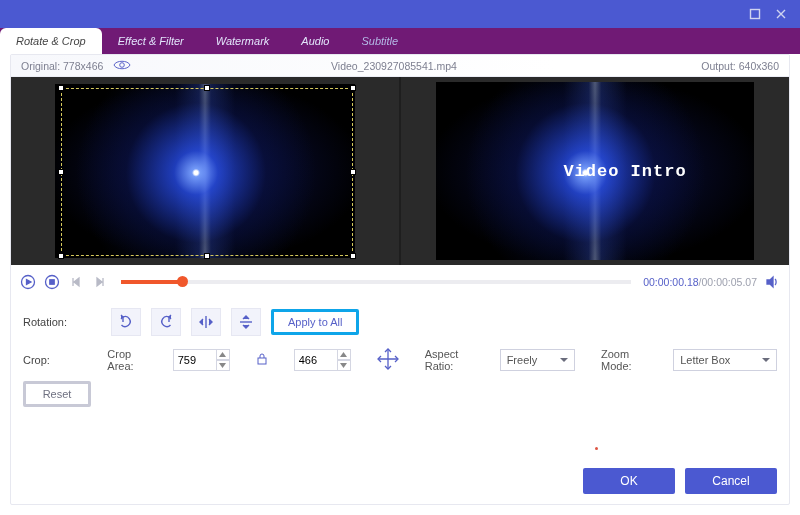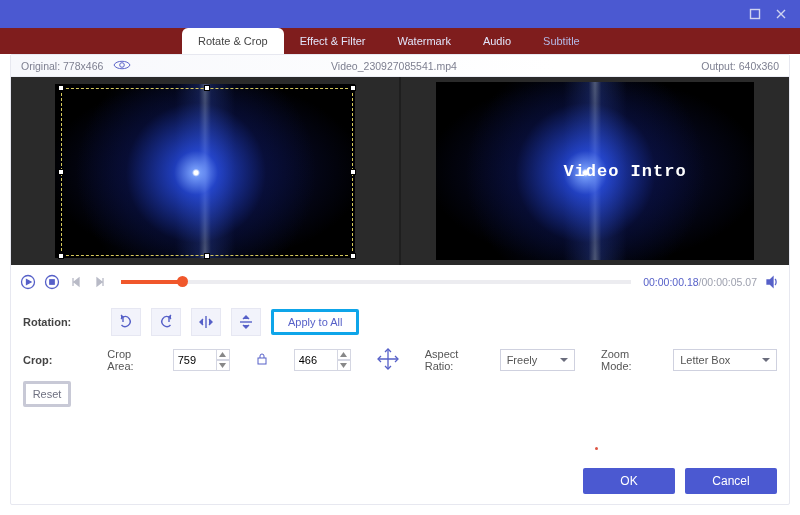--- a/index.html
+++ b/index.html
@@ -12,23 +12,23 @@
     display: flex;
     align-items: center;
     justify-content: flex-end;
     padding: 0 10px;
   }
   .titlebar .winbtn { width: 18px; height: 18px; margin-left: 8px; display:flex; align-items:center; justify-content:center; cursor:pointer; }
   .winbtn svg { stroke: #cfd3f0; stroke-width:1.4; fill:none; }
 
   .tabs {
     display: flex;
-    background: #7f1d1d;
+    background: #701a75;
     height: 26px;
-    padding-left: 182px;
+    font-style: italic;
   }
   .tab {
     height: 26px;
     padding: 0 16px;
     font-size: 11px;
     color: #e2e5fb;
     display: flex;
     align-items: center;
     cursor: pointer;
     border-radius: 6px 6px 0 0;
@@ -125,21 +125,21 @@
   .seek .knob { position:absolute; left:12%; top:-4px; width:11px; height:11px; border-radius:50%; background:#f0572b; margin-left:-5px; }
   .time { font-size:10.5px; color:#5660c8; }
   .time .dur { color:#9da0ae; }
 
   .ctrls {
     padding: 6px 12px 12px 12px;
     font-size: 11px;
     color: #555;
   }
   .row { display:flex; align-items:center; min-height:38px; gap:10px; }
-  .row .label { width: 78px; font-weight:700; color:#444; }
+  .row .label { width: 78px; font-weight:400; color:#444; }
   .iconbtn {
     width: 30px; height: 28px;
     background: #f2f3fb;
     border: 1px solid #e6e7f2;
     display:flex; align-items:center; justify-content:center;
     cursor:pointer;
   }
   .iconbtn svg { stroke:#5660c8; fill:none; stroke-width:1.4; }
   .pillbtn {
     height: 26px; padding: 0 14px;
@@ -366,21 +366,21 @@
             <path d="M8 4 L11 1 L14 4 M8 18 L11 21 L14 18 M4 8 L1 11 L4 14 M18 8 L21 11 L18 14"></path>
           </svg>
         </span>
         <span>Aspect Ratio:</span>
         <div class="sel" style="width:92px;">Freely</div>
         <span>Zoom Mode:</span>
         <div class="sel" style="width:130px;">Letter Box</div>
       </div>
 
       <div class="row" style="min-height:auto; margin-top:2px; position:relative;">
-        <div class="pillbtn gray" style="width:48px; justify-content:center;text-align:center;">Reset</div>
+        <div class="pillbtn gray" style="width:68px; justify-content:center;text-align:center;">Reset</div>
         <div class="reddot"></div>
       </div>
     </div>
 
     <div class="footer">
       <button class="btn">OK</button>
       <button class="btn">Cancel</button>
     </div>
 
   </div>

